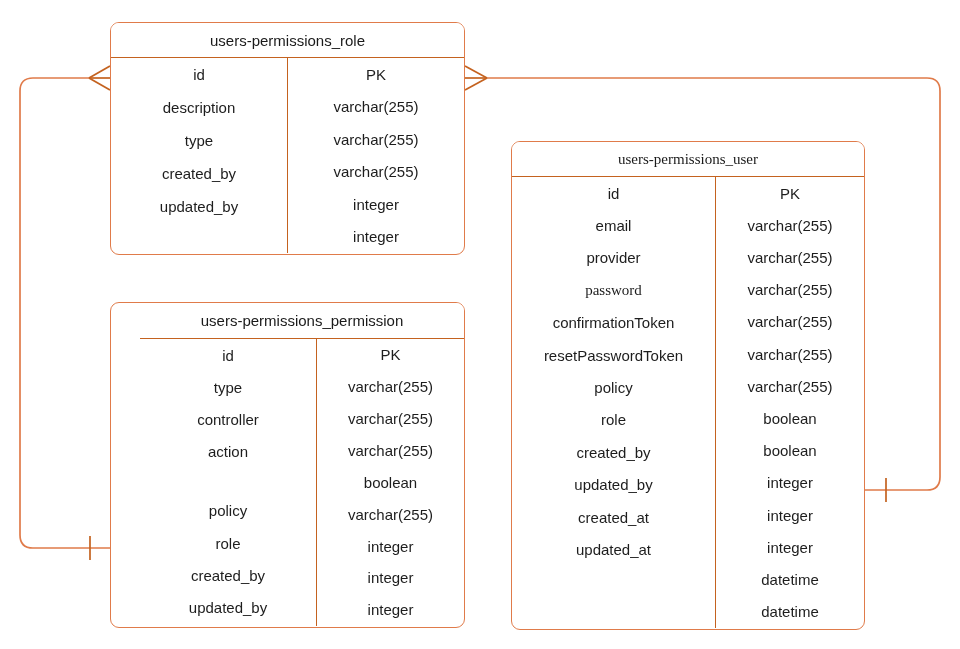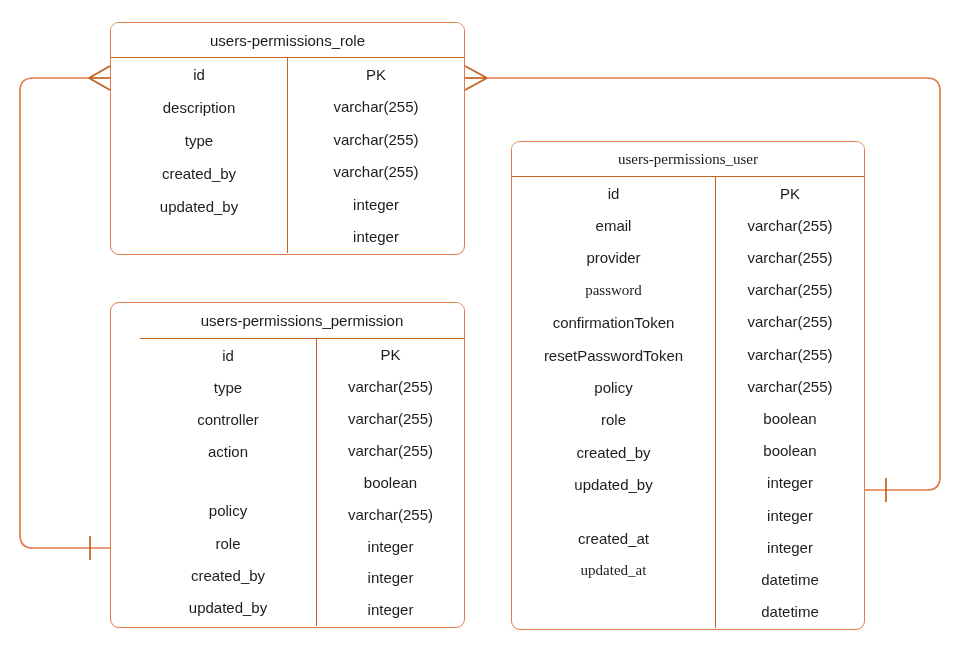--- a/index.html
+++ b/index.html
@@ -145,22 +145,22 @@
           <div class="cell" style="height: 32.4px;">id</div>
           <div class="cell" style="height: 32.4px;">email</div>
           <div class="cell" style="height: 32.4px;">provider</div>
           <div class="cell" style="height: 32.4px; font-family: Liberation Serif, serif;">password</div>
           <div class="cell" style="height: 32.4px;">confirmationToken</div>
           <div class="cell" style="height: 32.4px;">resetPasswordToken</div>
           <div class="cell" style="height: 32.4px;">policy</div>
           <div class="cell" style="height: 32.4px;">role</div>
           <div class="cell" style="height: 32.4px;">created_by</div>
           <div class="cell" style="height: 32.4px;">updated_by</div>
-          <div class="cell" style="height: 32.4px; margin-top: 21px;">created_at</div>
-          <div class="cell" style="height: 32.4px; font-family: Liberation Serif, serif;">updated_at</div>
+          <div class="cell" style="height: 32.4px;">created_at</div>
+          <div class="cell" style="height: 32.4px;">updated_at</div>
         </div>
         <div class="col col-type">
           <div class="cell" style="height: 32.4px;">PK</div>
           <div class="cell" style="height: 32.4px;">varchar(255)</div>
           <div class="cell" style="height: 32.4px;">varchar(255)</div>
           <div class="cell" style="height: 32.4px;">varchar(255)</div>
           <div class="cell" style="height: 32.4px;">varchar(255)</div>
           <div class="cell" style="height: 32.4px;">varchar(255)</div>
           <div class="cell" style="height: 32.4px;">varchar(255)</div>
           <div class="cell" style="height: 32.4px;">boolean</div>

